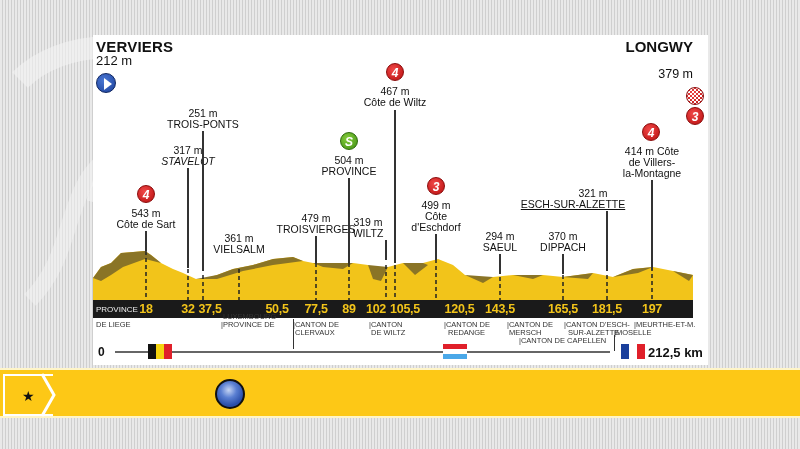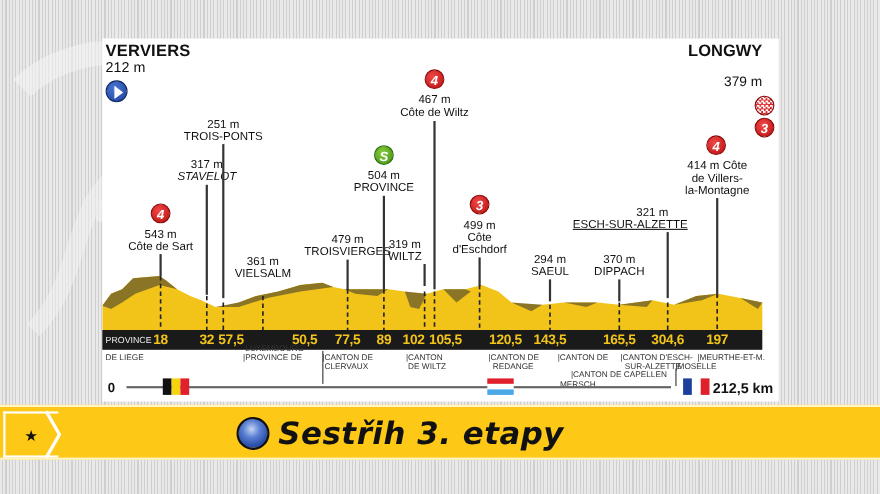--- a/index.html
+++ b/index.html
@@ -163,44 +163,44 @@
   <div class="abs badge" style="left:558px; top:88px;">4</div>
   <div class="abs label" style="left:559px; top:111px;">414 m Côte</div>
   <div class="abs label" style="left:559px; top:122px;">de Villers-</div>
   <div class="abs label" style="left:559px; top:133px;">la-Montagne</div>
   <div class="abs vline" style="left:559px; top:145px; height:90px;"></div>
 
   <div class="abs km-bar"></div>
   <div class="abs prov-word">PROVINCE</div>
   <div class="abs km-label" style="left:53px;">18</div>
   <div class="abs km-label" style="left:95px;">32</div>
-  <div class="abs km-label" style="left:117px;">57,5</div>
+  <div class="abs km-label" style="left:117px;">37,5</div>
   <div class="abs km-label" style="left:160px;margin-left:24px;">50,5</div>
   <div class="abs km-label" style="left:223px;">77,5</div>
   <div class="abs km-label" style="left:256px;">89</div>
   <div class="abs km-label" style="left:283px;">102</div>
   <div class="abs km-label" style="left:312px;">105,5</div>
   <div class="abs km-label" style="left:343px;padding-left:47px;">120,5</div>
   <div class="abs km-label" style="left:407px;">143,5</div>
   <div class="abs km-label" style="left:470px;">165,5</div>
-  <div class="abs km-label" style="left:514px;">304,6</div>
+  <div class="abs km-label" style="left:514px;">181,5</div>
   <div class="abs km-label" style="left:559px;">197</div>
 
   <div class="abs region" style="left:3px; top:286px;">DE LIEGE</div>
   <div class="abs region" style="left:128px; top:286px;">|PROVINCE DE</div>
   <div class="abs region" style="left:130px; top:278px;">LUXEMBOURG</div>
   <div class="abs div-line" style="left:200px; top:284px; height:30px;"></div>
   <div class="abs region" style="left:200px; top:286px;">|CANTON DE</div>
   <div class="abs region" style="left:202px; top:294px;">CLERVAUX</div>
   <div class="abs region" style="left:276px; top:286px;">|CANTON</div>
   <div class="abs region" style="left:278px; top:294px;">DE WILTZ</div>
   <div class="abs region" style="left:351px; top:286px;">|CANTON DE</div>
   <div class="abs region" style="left:355px; top:294px;">REDANGE</div>
   <div class="abs region" style="left:414px; top:286px;">|CANTON DE</div>
-  <div class="abs region" style="left:416px; top:311px;">MERSCH</div>
+  <div class="abs region" style="left:416px; top:294px;">MERSCH</div>
   <div class="abs region" style="left:426px; top:302px;">|CANTON DE CAPELLEN</div>
   <div class="abs region" style="left:471px; top:286px;">|CANTON D'ESCH-</div>
   <div class="abs region" style="left:475px; top:294px;">SUR-ALZETTE</div>
   <div class="abs region" style="left:521px; top:294px;">|MOSELLE</div>
   <div class="abs div-line" style="left:521px; top:300px; height:16px;"></div>
   <div class="abs region" style="left:541px; top:286px;">|MEURTHE-ET-M.</div>
 
   <div class="abs zero">0</div>
   <div class="abs axis-line"></div>
   <div class="abs" style="left:55px; top:309px; width:24px; height:15px; display:flex;">
@@ -223,15 +223,14 @@
 
 <div class="bottom-bar">
   <div class="star-box">
     <span class="star">★</span>
   </div>
   <svg class="chevron" viewBox="0 0 16 46">
     <polyline points="2,2 14,23 2,44" fill="none" stroke="#fff" stroke-width="3"></polyline>
   </svg>
   <div class="title-wrap">
     <div class="globe"></div>
-    <span class="title">Sestřih 3. etapy</span>
   </div>
 </div>
 
 </body></html>

